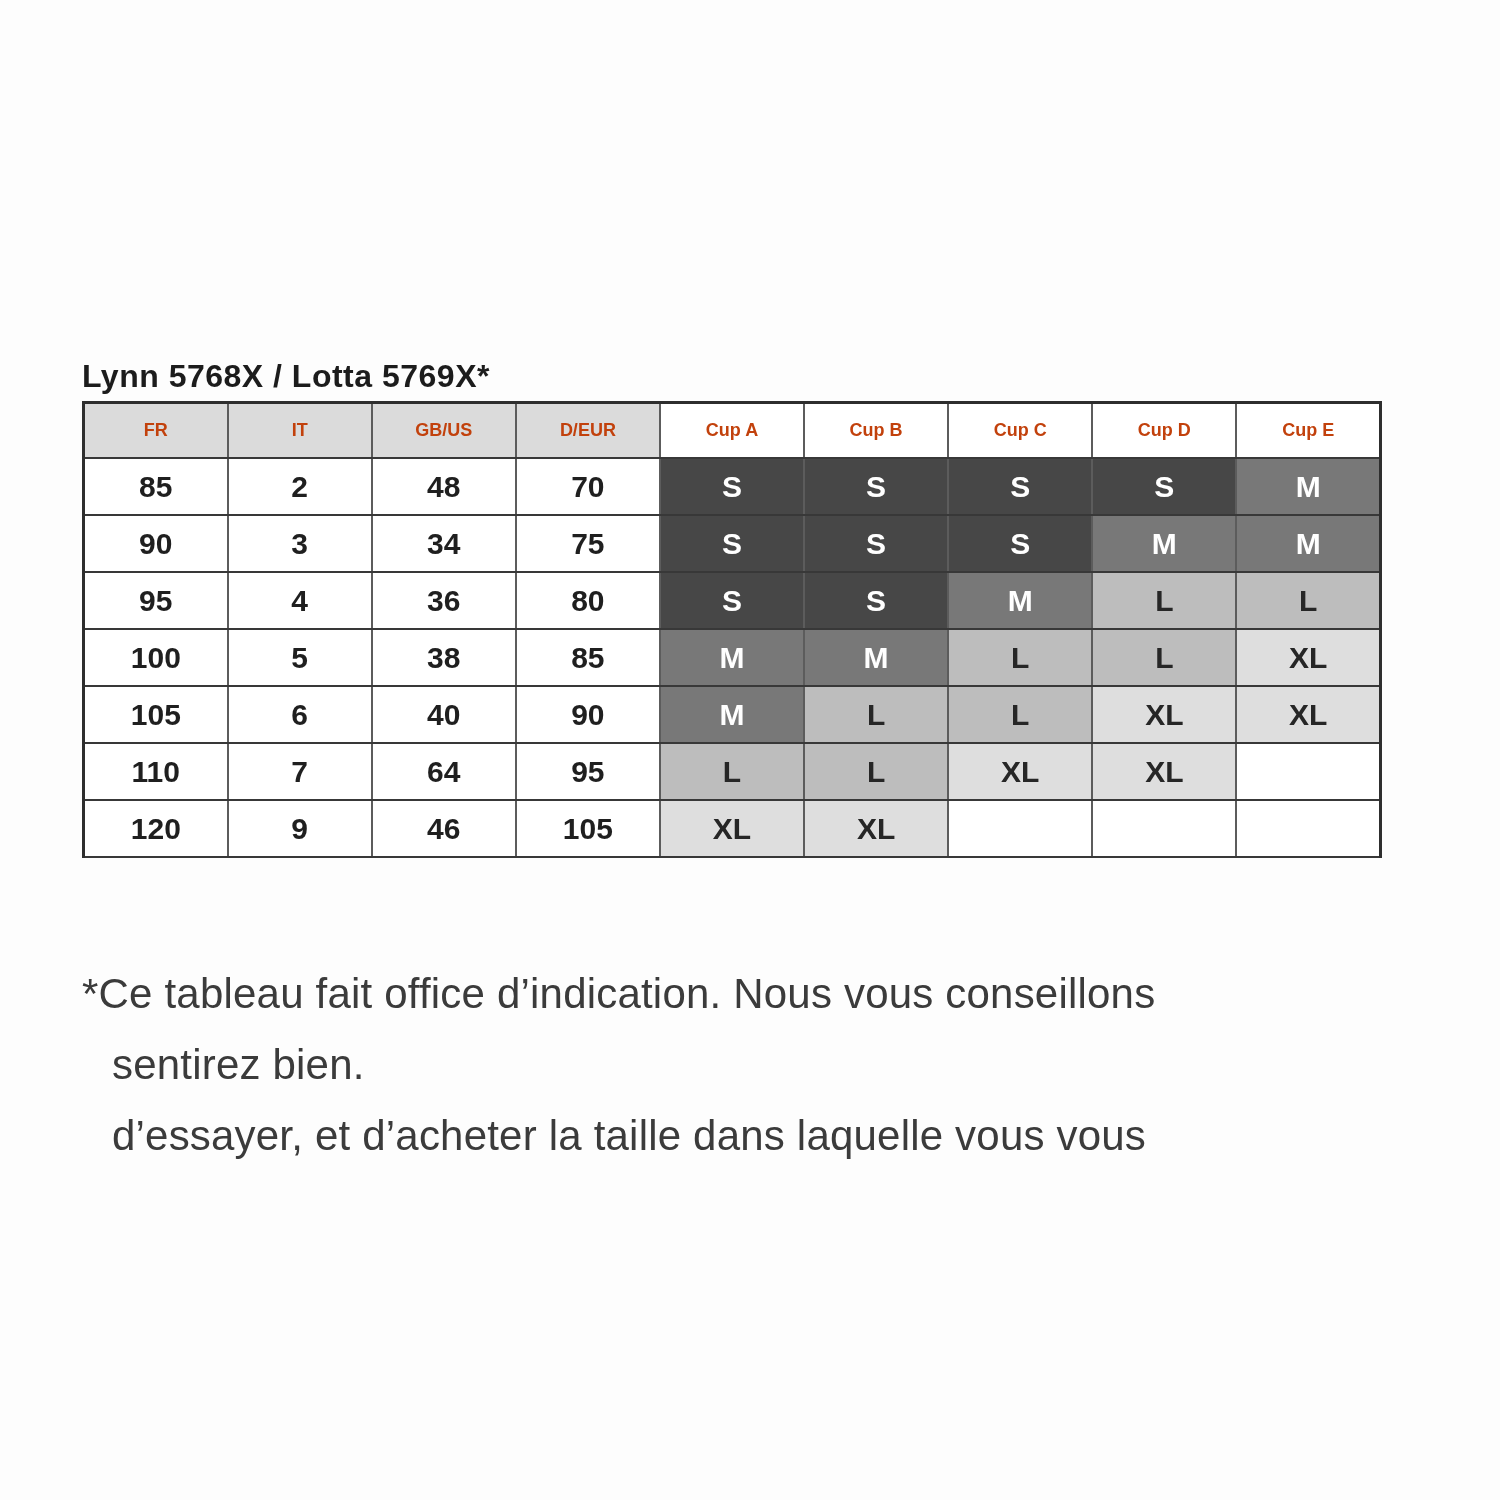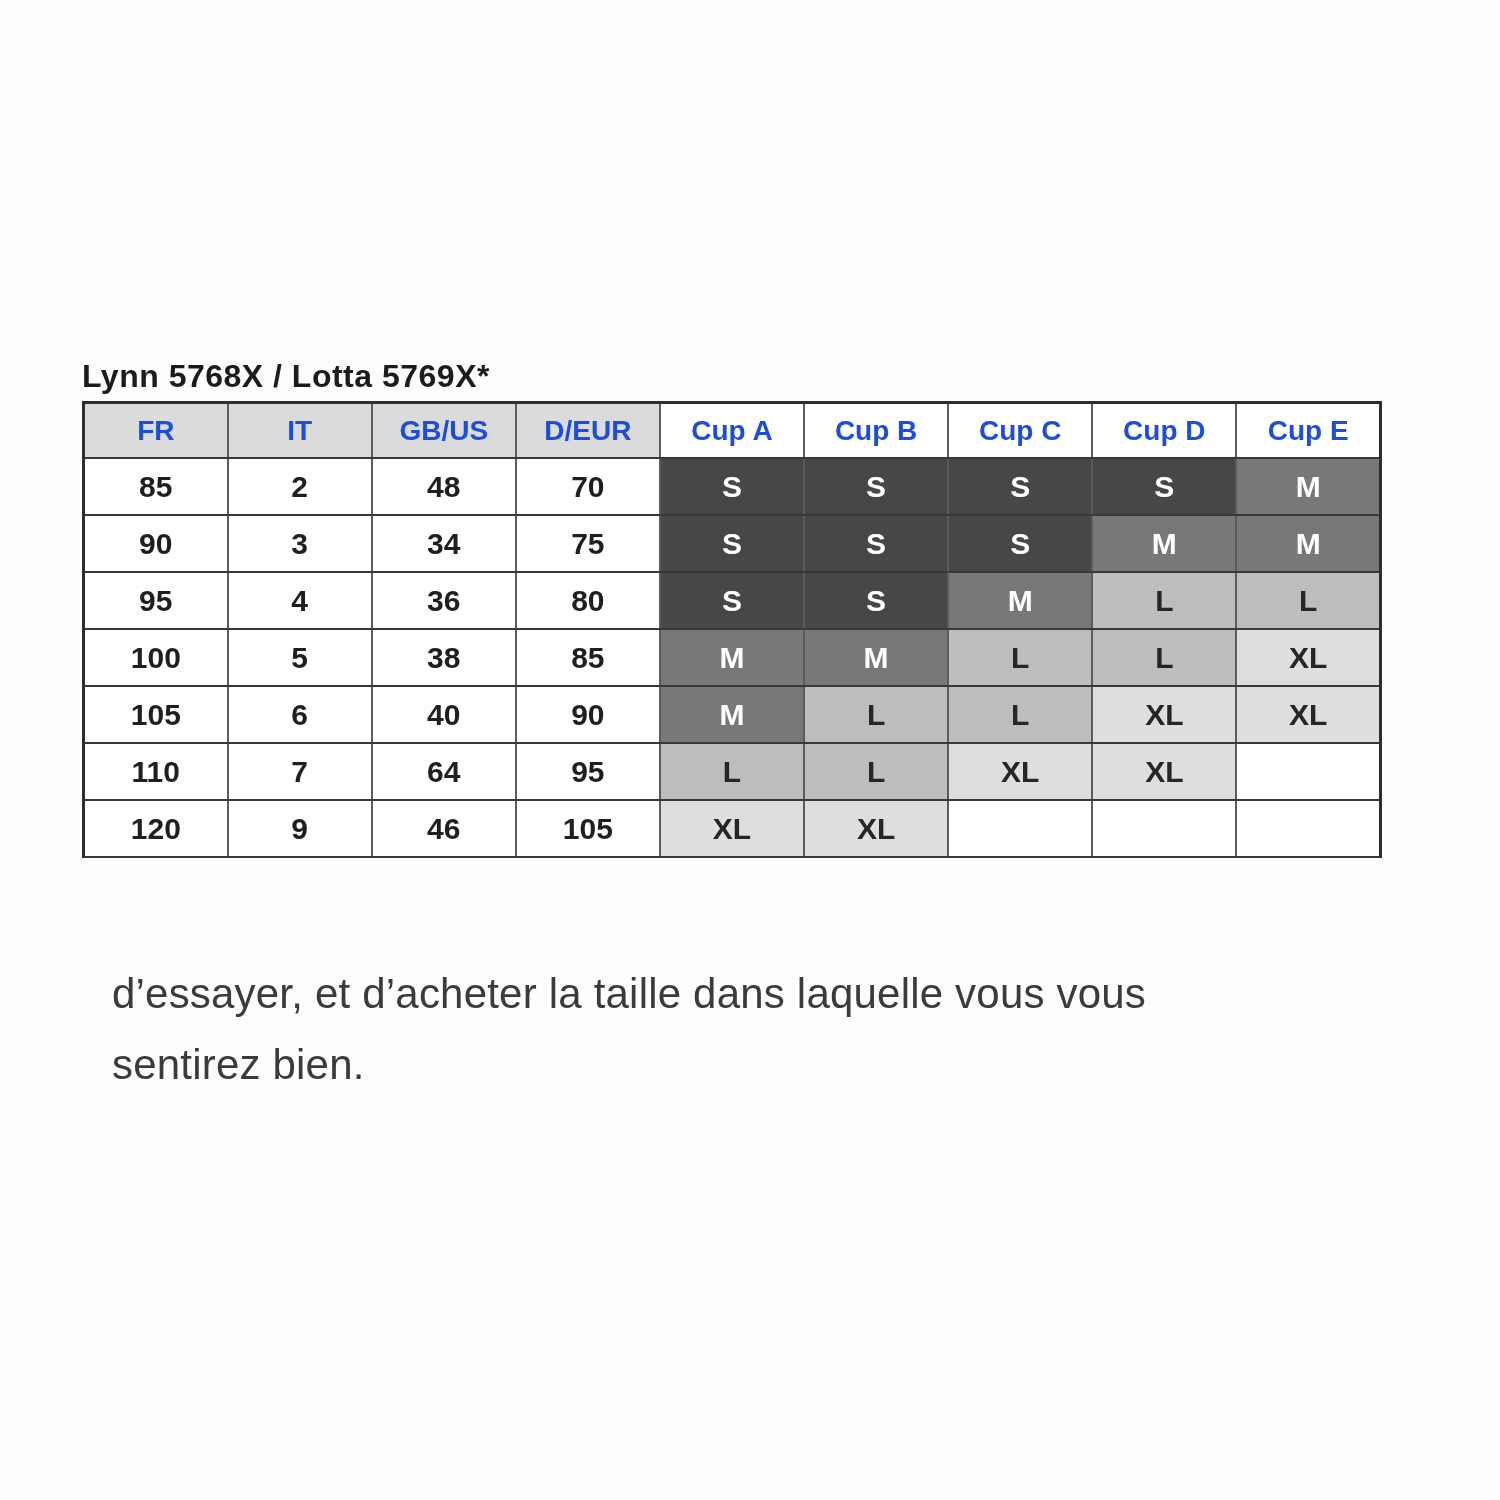--- a/index.html
+++ b/index.html
@@ -46,23 +46,23 @@
     border-right: 2px solid #5c5c5c;
     border-bottom: 2px solid #383838;
     text-align: center;
     vertical-align: middle;
     padding: 0;
     overflow: hidden;
     white-space: nowrap;
   }
   .size-table th {
     height: 53px;
-    font-size: 28px;
+    font-size: 18px;
     font-weight: 700;
-    color: #1d4ed8;
+    color: #c2410c;
   }
   .size-table th.th-gray { background: var(--th-gray, #dbdbdb); }
   .size-table th.th-white { background: var(--th-white, #ffffff); }
   .size-table th:first-child { border-left: none; }
   .size-table td {
     height: 55px;
     font-size: 30px;
     font-weight: 700;
     color: #1f1f1f;
     background: #ffffff;
@@ -215,18 +215,19 @@
           <td style="background-color: rgb(222, 222, 222); color: rgb(38, 38, 38);">XL</td>
           <td style="background-color: rgb(222, 222, 222); color: rgb(38, 38, 38);">XL</td>
           <td style="background-color: rgb(255, 255, 255); color: rgb(38, 38, 38);"></td>
           <td style="background-color: rgb(255, 255, 255); color: rgb(38, 38, 38);"></td>
           <td style="background-color: rgb(255, 255, 255); color: rgb(38, 38, 38);"></td>
         </tr>
       </tbody>
   </table>
 
   <div class="footnote">
+    <div class="fn-line"><span>*</span><span>Ce tableau fait office d’indication. Nous vous conseillons</span></div>
+    <div class="fn-line fn-indent">sentirez bien.</div>
     <div class="fn-line fn-indent">d’essayer, et d’acheter la taille dans laquelle vous vous</div>
-    <div class="fn-line fn-indent">sentirez bien.</div>
   </div>
 
 
 </div>
 
 </body></html>

